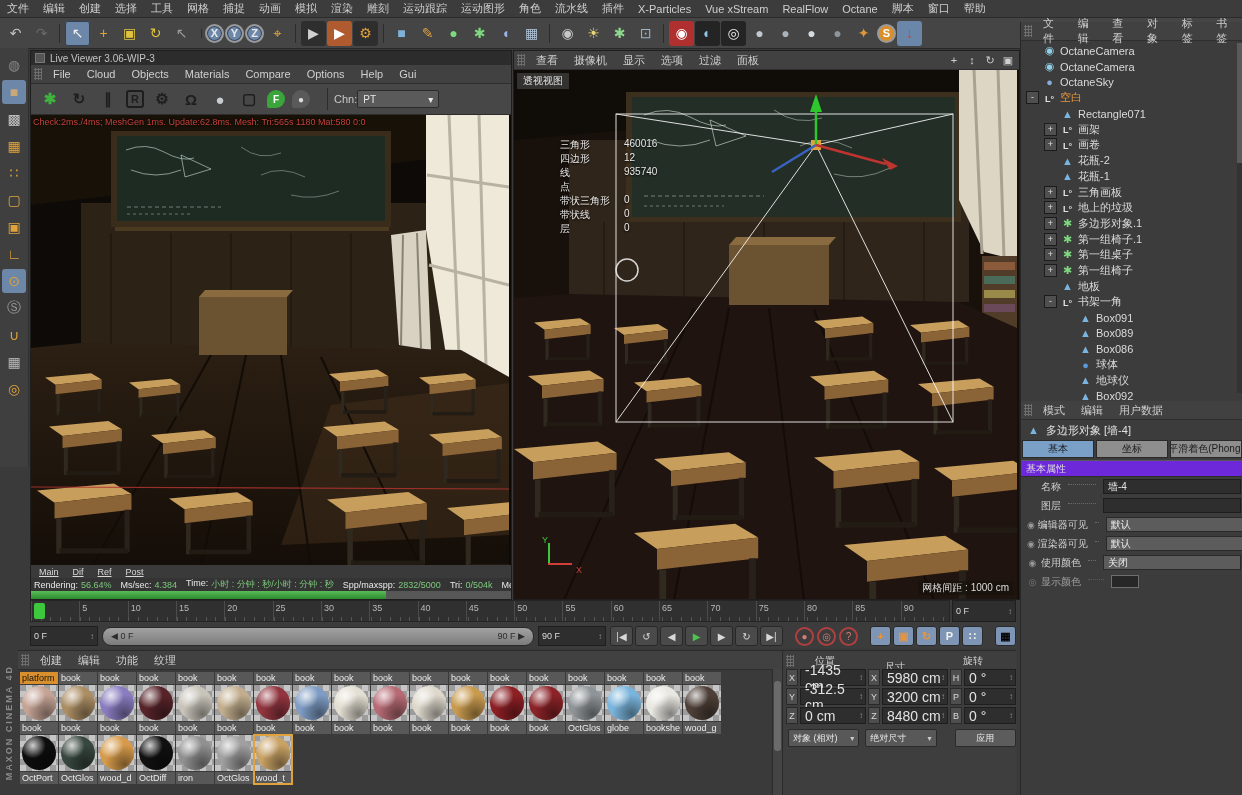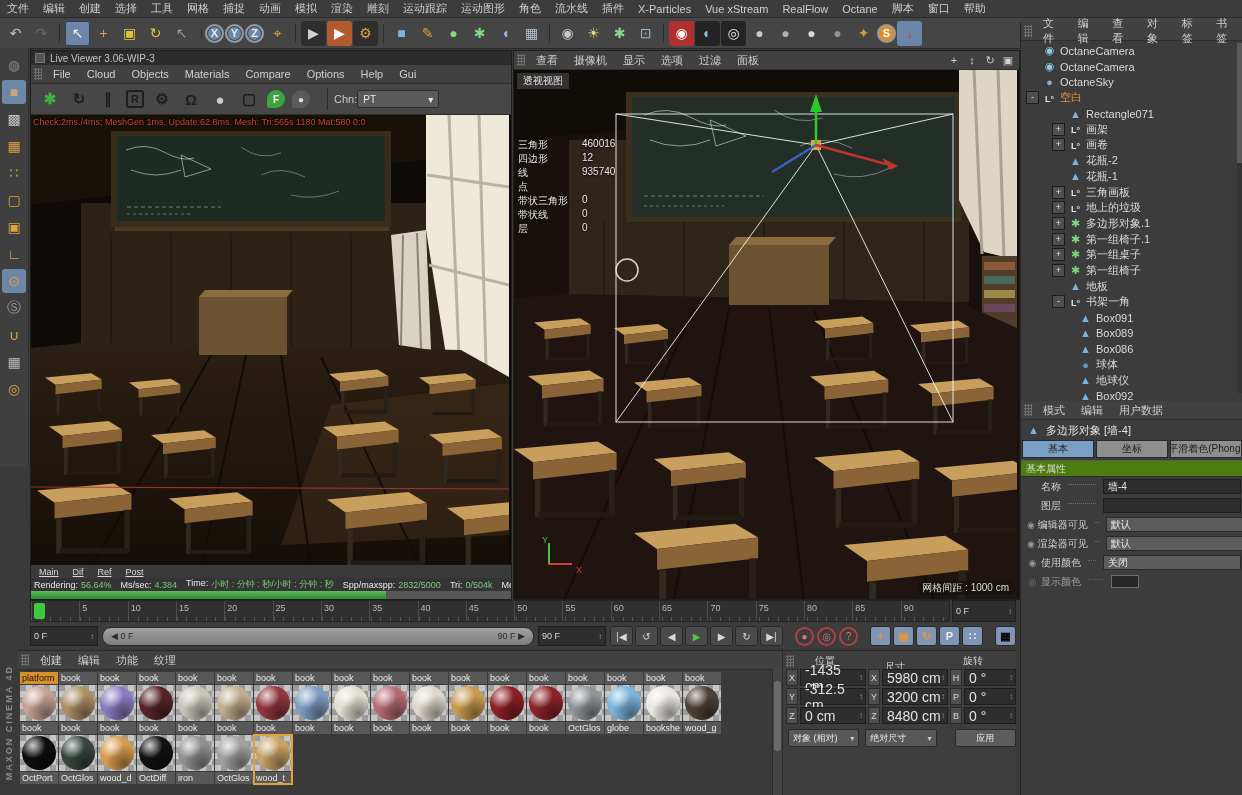--- a/index.html
+++ b/index.html
@@ -58,32 +58,32 @@
   .lv-progress .fill{position:absolute;left:0;top:0;bottom:0;background:linear-gradient(#57bd57,#2e8a2e);}
   
   .vp{left:513px;top:50px;width:505px;height:548px;border:1px solid #1e1e1e;display:flex;flex-direction:column;background:#151009;}
   .vp-menu{justify-content:flex-start;}
   .vp-corner{margin-left:auto;display:flex;gap:2px;padding-right:3px;}
   .vpicon{width:16px;height:16px;display:flex;align-items:center;justify-content:center;font-size:11px;color:#cfcfcf;background:transparent;border:0;padding:0;}
   .vp-scene{position:relative;flex:1;overflow:hidden;}
   .vp-label{position:absolute;left:3px;top:3px;background:rgba(60,60,60,.8);padding:1px 6px;font-size:10px;color:#e0e0e0;}
   .vp-stats{position:absolute;left:4px;top:68px;font-size:10px;color:#e8e8e8;text-shadow:0 1px 2px #000;}
   .vp-stats .srow{display:flex;height:14px;}
-  .vp-stats .slabel{width:64px;}
+  .vp-stats .slabel{width:64px;margin-left:42px;}
   .vp-grid-label{position:absolute;right:6px;bottom:4px;font-size:10px;color:#ddd;background:rgba(20,15,10,.55);padding:0 4px;}
   .vp-axis{position:absolute;left:20px;bottom:20px;width:40px;height:40px;}
   .vp-axis .ay{position:absolute;left:14px;bottom:14px;width:2px;height:22px;background:#3ec83e;}
   .vp-axis .ax{position:absolute;left:14px;bottom:14px;width:24px;height:2px;background:#d04038;}
   .vp-axis .ly{position:absolute;left:8px;top:-4px;color:#3ec83e;font-size:9px;}
   .vp-axis .lx{position:absolute;right:-8px;bottom:4px;color:#d04038;font-size:9px;}
   
   .rp{left:1020px;top:22px;width:222px;height:773px;background:#3c3c3c;border-left:1px solid #282828;display:flex;flex-direction:column;}
   .om-tree{height:358px;overflow:hidden;font-size:11px;padding-top:2px;position:relative;}
   .tree-row{height:15.7px;display:flex;align-items:center;gap:3px;padding-left:5px;}
-  .tree-row.depth-1{padding-left:31px;}
+  .tree-row.depth-1{padding-left:23px;}
   .tree-row.depth-2{padding-left:41px;}
   .expand{width:11px;height:11px;flex:0 0 auto;border:1px solid #1c1c1c;background:#4f4f4f;font-size:9px;line-height:9px;
     display:flex;align-items:center;justify-content:center;color:#e0e0e0;}
   .expand:empty{visibility:hidden;}
   .obj-icon{width:15px;text-align:center;flex:0 0 auto;}
   .obj-icon::before{font-size:11px;}
   .icon-camera::before{content:"◉";color:#8fd0e8;}
   .icon-sky::before{content:"●";color:#86add4;}
   .icon-null::before{content:"L°";color:#e0e0e0;font-size:9px;font-weight:bold;}
   .icon-poly::before{content:"▲";color:#7ab4e0;}
@@ -92,21 +92,21 @@
   .obj-label{color:#dadada;white-space:nowrap;}
   .tree-row.selected .obj-label{color:#e8953a;}
   .tree-scroll{position:absolute;right:1px;top:2px;width:5px;height:350px;background:#333;}
   .tree-scroll .thumb{width:5px;height:120px;background:#5a5a5a;}
   .attr-title{height:20px;display:flex;align-items:center;gap:6px;padding-left:6px;font-size:11px;color:#e0e0e0;flex:0 0 auto;}
   .attr-title .obj-icon{width:13px;}
   .attr-tabs{height:18px;display:flex;gap:2px;padding:0 1px;flex:0 0 auto;}
   .attr-tab{flex:1;background:#8e8e8e;color:#1c1c1c;font-size:10px;display:flex;align-items:center;justify-content:center;
     border:1px solid #2a2a2a;white-space:nowrap;overflow:hidden;}
   .attr-tab.active{background:#7aa0c8;}
-  .attr-sec{height:15px;background:#4d7c0f;border-top:1px solid #5a5a5a;border-bottom:1px solid #2c2c2c;
+  .attr-sec{height:15px;background:#6d28d9;border-top:1px solid #5a5a5a;border-bottom:1px solid #2c2c2c;
     font-size:10px;display:flex;align-items:center;padding-left:5px;color:#ddd;flex:0 0 auto;margin-top:2px;}
   .attr-row{height:19px;display:flex;align-items:center;font-size:10px;padding-left:6px;gap:3px;}
   .dotc{width:11px;color:#999;font-size:9px;text-align:center;}
   .dotc.on::before{content:"◉";} .dotc.off::before{content:"◎";}
   .attr-label{color:#d0d0d0;white-space:nowrap;}
   .leader{flex:1;border-bottom:1px dotted #6a6a6a;margin:0 4px 4px 4px;min-width:4px;}
   .attr-input{width:128px;height:13px;background:#2e2e2e;border:1px solid #1e1e1e;color:#e4e4e4;
     font-size:10px;padding:0 4px;display:flex;align-items:center;flex:0 0 auto;margin-right:2px;}
   .attr-drop{width:128px;height:13px;background:#5c5c5c;border:1px solid #2a2a2a;color:#ececec;font-size:10px;
     padding:0 4px;display:flex;align-items:center;flex:0 0 auto;margin-right:2px;}

